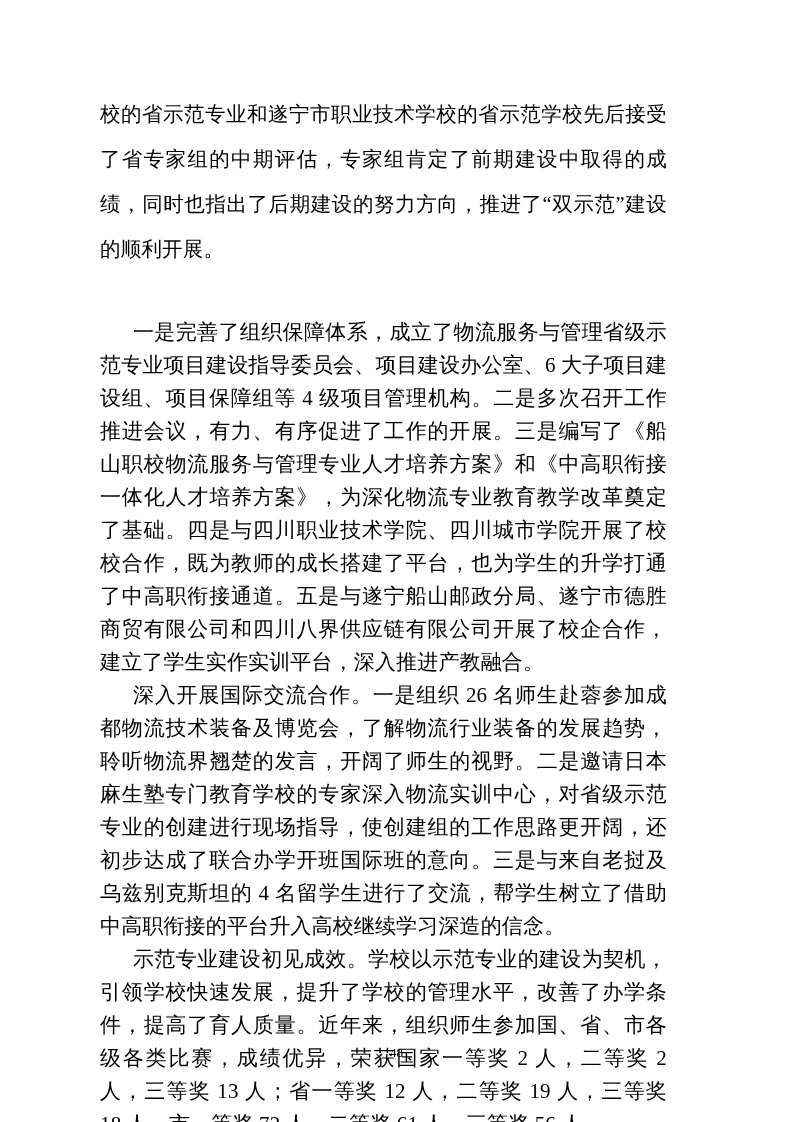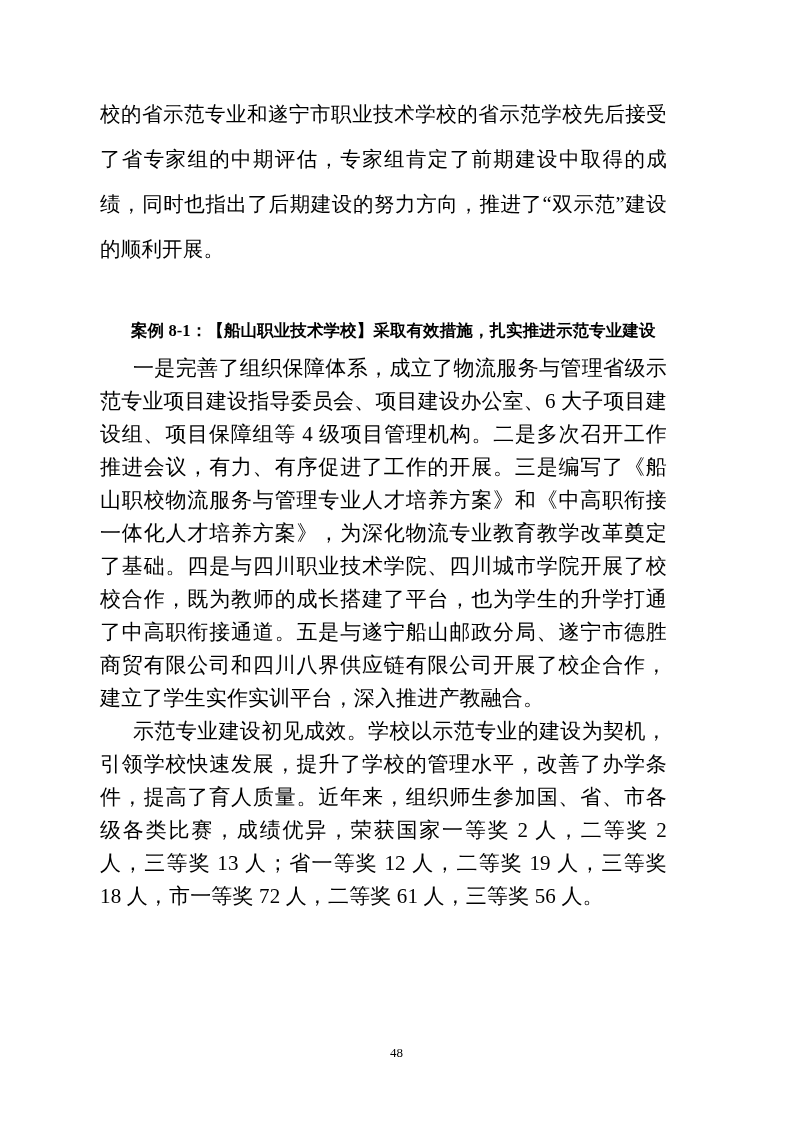--- a/index.html
+++ b/index.html
@@ -66,23 +66,23 @@
 </head>
 <body>
 
 <div class="page">
   <div class="content">
 
     <p class="lead">校的省示范专业和遂宁市职业技术学校的省示范学校先后接受了省专家组的中期评估，专家组肯定了前期建设中取得的成绩，同时也指出了后期建设的努力方向，推进了“双示范”建设的顺利开展。</p>
 
     <div class="spacer-after-lead"></div>
 
-    <p class="case-title">案例 8-1：【船山职业技术学校】采取有效措施，扎实推进示范专业建设</p>
 
     <p class="body-p">一是完善了组织保障体系，成立了物流服务与管理省级示范专业项目建设指导委员会、项目建设办公室、6 大子项目建设组、项目保障组等 4 级项目管理机构。二是多次召开工作推进会议，有力、有序促进了工作的开展。三是编写了《船山职校物流服务与管理专业人才培养方案》和《中高职衔接一体化人才培养方案》，为深化物流专业教育教学改革奠定了基础。四是与四川职业技术学院、四川城市学院开展了校校合作，既为教师的成长搭建了平台，也为学生的升学打通了中高职衔接通道。五是与遂宁船山邮政分局、遂宁市德胜商贸有限公司和四川八界供应链有限公司开展了校企合作，建立了学生实作实训平台，深入推进产教融合。</p>
 
+    <p class="body-p">深入开展国际交流合作。一是组织 26 名师生赴蓉参加成都物流技术装备及博览会，了解物流行业装备的发展趋势，聆听物流界翘楚的发言，开阔了师生的视野。二是邀请日本麻生塾专门教育学校的专家深入物流实训中心，对省级示范专业的创建进行现场指导，使创建组的工作思路更开阔，还初步达成了联合办学开班国际班的意向。三是与来自老挝及乌兹别克斯坦的 4 名留学生进行了交流，帮学生树立了借助中高职衔接的平台升入高校继续学习深造的信念。</p>
 
     <p class="body-p">示范专业建设初见成效。学校以示范专业的建设为契机，引领学校快速发展，提升了学校的管理水平，改善了办学条件，提高了育人质量。近年来，组织师生参加国、省、市各级各类比赛，成绩优异，荣获国家一等奖 2 人，二等奖 2 人，三等奖 13 人；省一等奖 12 人，二等奖 19 人，三等奖 18 人，市一等奖 72 人，二等奖 61 人，三等奖 56 人。</p>
 
   </div>
 
   <div class="page-number">48</div>
 </div>
 
 </body></html>

